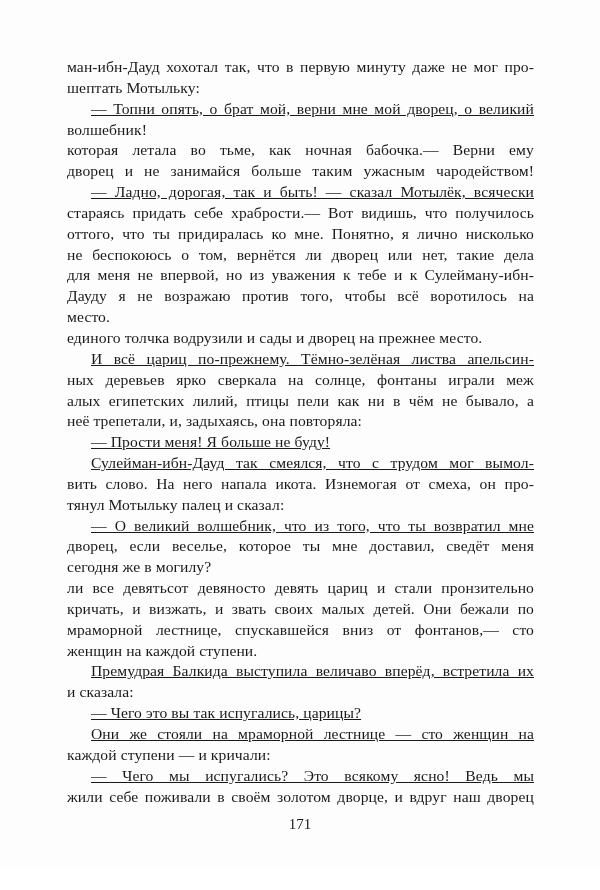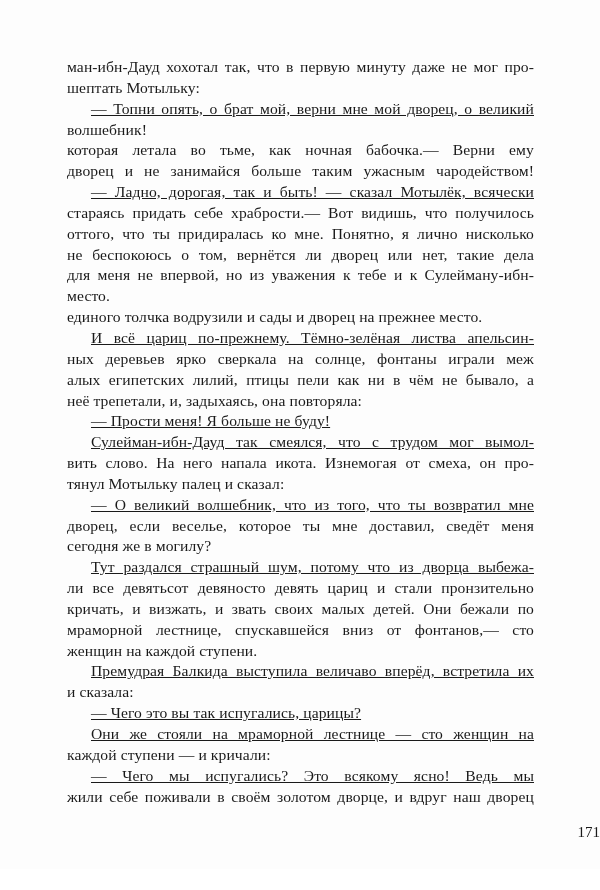--- a/index.html
+++ b/index.html
@@ -13,54 +13,54 @@
     font-size: 15.6px; line-height: 20.85px; color: #1a1a1a;
     letter-spacing: 0.1px;
   }
   .line {
     display: block; height: 20.85px; white-space: nowrap;
     text-align: justify; text-align-last: justify;
   }
   .line.last { text-align-last: left; }
   .line.indent { padding-left: 24px; text-decoration: underline; }
   .page-number {
-    position: absolute; left: 0; width: 600px; top: 816px; text-align: right;
-    font-family: "Liberation Serif", "DejaVu Serif", serif; font-size: 15px; color: #1a1a1a; margin-top: 8px;
+    position: absolute; left: 0; width: 600px; top: 816px; text-align: center;
+    font-family: "Liberation Serif", "DejaVu Serif", serif; font-size: 15px; color: #1a1a1a;
   }
 </style>
 </head>
 <body>
 
 <div class="page">
   <div class="text-block" id="text-block">
       <span class="line">ман-ибн-Дауд хохотал так, что в первую минуту даже не мог про-</span>
       <span class="line last">шептать Мотыльку:</span>
       <span class="line indent">— Топни опять, о брат мой, верни мне мой дворец, о великий</span>
       <span class="line last">волшебник!</span>
       <span class="line">которая летала во тьме, как ночная бабочка.— Верни ему</span>
       <span class="line">дворец и не занимайся больше таким ужасным чародейством!</span>
       <span class="line indent">— Ладно, дорогая, так и быть! — сказал Мотылёк, всячески</span>
       <span class="line">стараясь придать себе храбрости.— Вот видишь, что получилось</span>
       <span class="line">оттого, что ты придиралась ко мне. Понятно, я лично нисколько</span>
       <span class="line">не беспокоюсь о том, вернётся ли дворец или нет, такие дела</span>
       <span class="line">для меня не впервой, но из уважения к тебе и к Сулейману-ибн-</span>
+      <span class="line">Дауду я не возражаю против того, чтобы всё воротилось на</span>
       <span class="line last">место.</span>
       <span class="line last">единого толчка водрузили и сады и дворец на прежнее место.</span>
       <span class="line indent">И всё цариц по-прежнему. Тёмно-зелёная листва апельсин-</span>
       <span class="line">ных деревьев ярко сверкала на солнце, фонтаны играли меж</span>
       <span class="line">алых египетских лилий, птицы пели как ни в чём не бывало, а</span>
       <span class="line last">неё трепетали, и, задыхаясь, она повторяла:</span>
       <span class="line indent last">— Прости меня! Я больше не буду!</span>
       <span class="line indent">Сулейман-ибн-Дауд так смеялся, что с трудом мог вымол-</span>
       <span class="line">вить слово. На него напала икота. Изнемогая от смеха, он про-</span>
       <span class="line last">тянул Мотыльку палец и сказал:</span>
       <span class="line indent">— О великий волшебник, что из того, что ты возвратил мне</span>
       <span class="line">дворец, если веселье, которое ты мне доставил, сведёт меня</span>
       <span class="line last">сегодня же в могилу?</span>
-      <span class="line indent">Тут раздался страшный шум, потому что из дворца выбежа-</span>
       <span class="line">ли все девятьсот девяносто девять цариц и стали пронзительно</span>
       <span class="line">кричать, и визжать, и звать своих малых детей. Они бежали по</span>
       <span class="line">мраморной лестнице, спускавшейся вниз от фонтанов,— сто</span>
       <span class="line last">женщин на каждой ступени.</span>
       <span class="line indent">Премудрая Балкида выступила величаво вперёд, встретила их</span>
       <span class="line last">и сказала:</span>
       <span class="line indent last">— Чего это вы так испугались, царицы?</span>
       <span class="line indent">Они же стояли на мраморной лестнице — сто женщин на</span>
       <span class="line last">каждой ступени — и кричали:</span>
       <span class="line indent">— Чего мы испугались? Это всякому ясно! Ведь мы</span>

